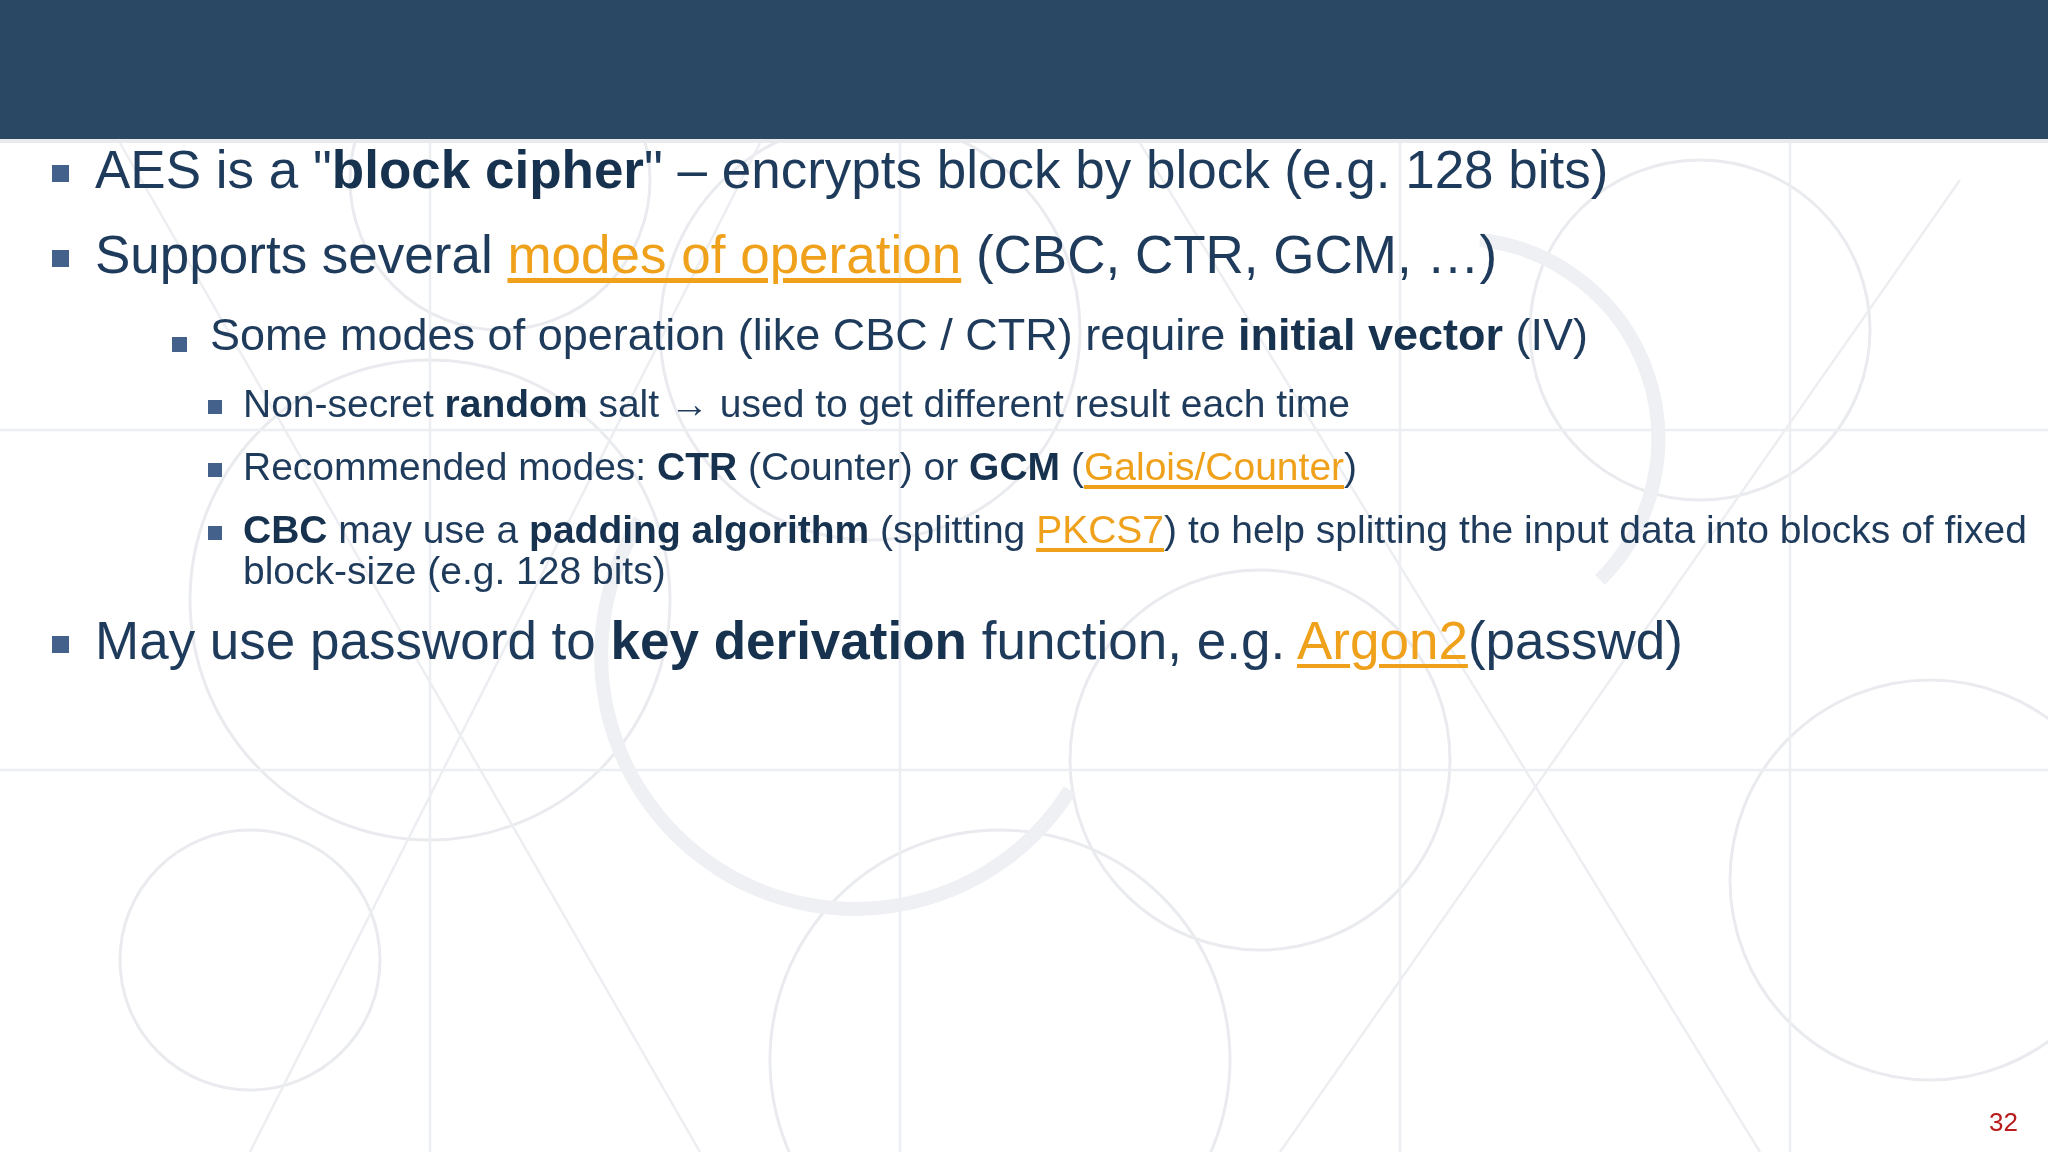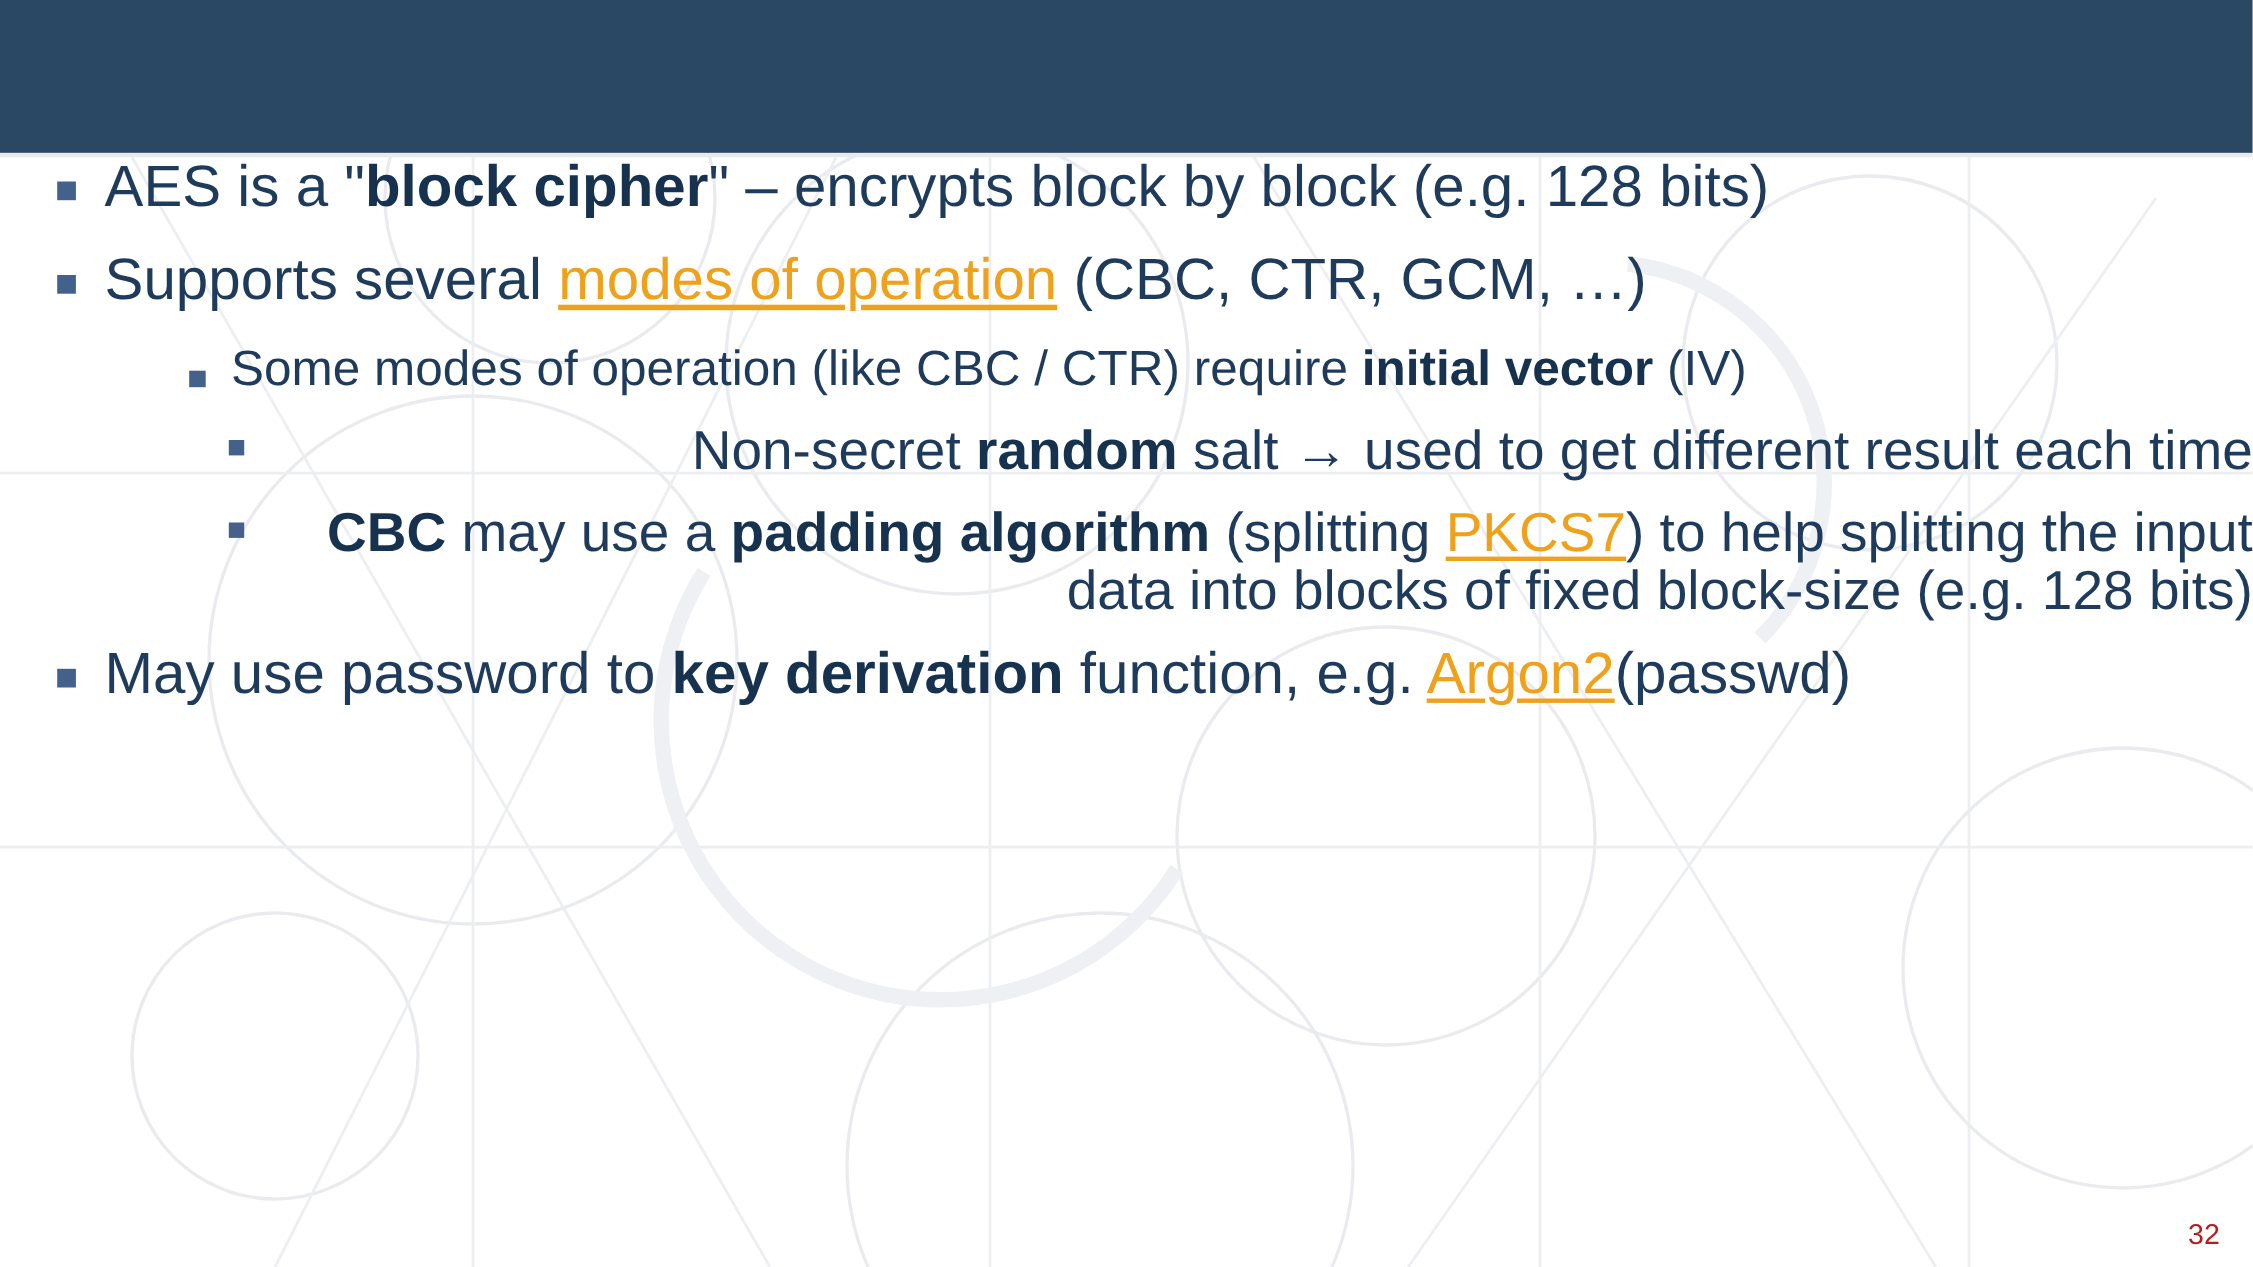--- a/index.html
+++ b/index.html
@@ -128,25 +128,24 @@
     align-items: center;
   }
   .lvl2 > .marker {
     width: 15px; height: 15px;
     margin-top: 19px;
     margin-right: 23px;
   }
 
   
   .lvl3 {
-    font-size: 50px;
+    font-size: 39px;
     line-height: 1.06;
     margin-left: 208px;
     margin-bottom: 22px;
-    text-align: right;
   }
   .lvl3 > .marker {
     width: 14px; height: 14px;
     margin-top: 17px;
     margin-right: 21px;
   }
 
   
   b, strong { font-weight: 700; color: #16324f; }
   .link {
@@ -243,20 +242,24 @@
         <div class="li lvl2">
           <span class="marker"></span>
           <span class="txt"><span>Some modes of operation (like CBC / CTR) require </span><b>initial vector</b><span> (IV)</span></span>
         </div>
         <div class="li lvl3">
           <span class="marker"></span>
           <span class="txt"><span>Non-secret </span><b>random</b><span> salt </span><span class="arrow">→</span><span> used to get different result each time</span></span>
         </div>
         <div class="li lvl3">
           <span class="marker"></span>
+          <span class="txt"><span>Recommended modes: </span><b>CTR</b><span> (Counter) or </span><b>GCM</b><span> (</span><a class="link">Galois/Counter</a><span>)</span></span>
+        </div>
+        <div class="li lvl3">
+          <span class="marker"></span>
           <span class="txt"><b>CBC</b><span> may use a </span><b>padding algorithm</b><span> (splitting </span><a class="link">PKCS7</a><span>) to help splitting the input data into blocks of fixed block-size (e.g. 128 bits)</span></span>
         </div>
         <div class="li lvl1">
           <span class="marker"></span>
           <span class="txt"><span>May use password to </span><b>key derivation</b><span> function, e.g. </span><a class="link">Argon2</a><span>(passwd)</span></span>
         </div>
       </div>
   </div>
 
   <div class="page-num">32</div>

